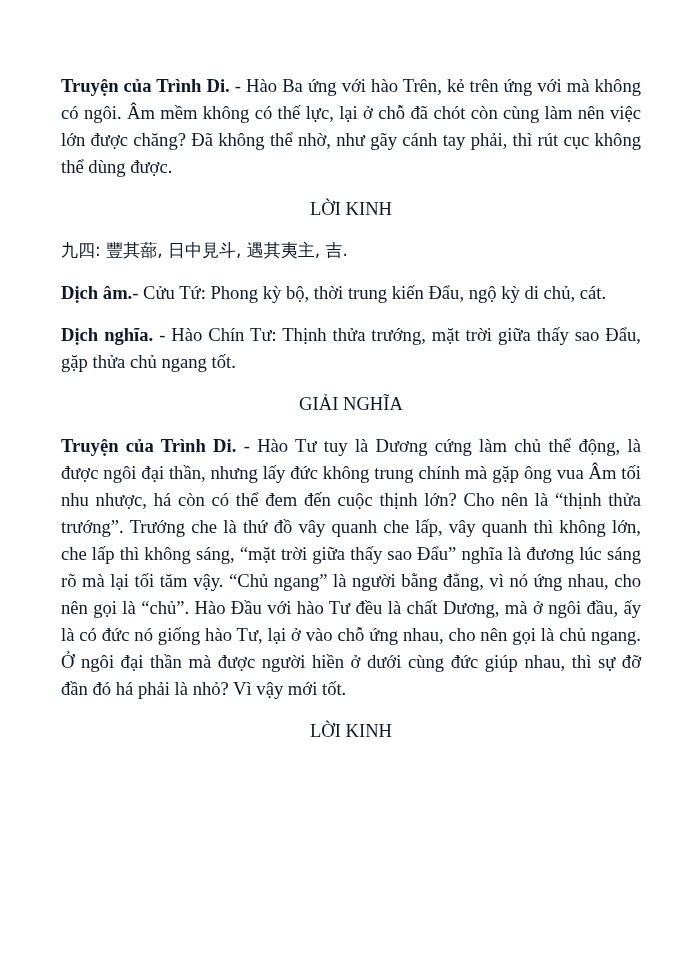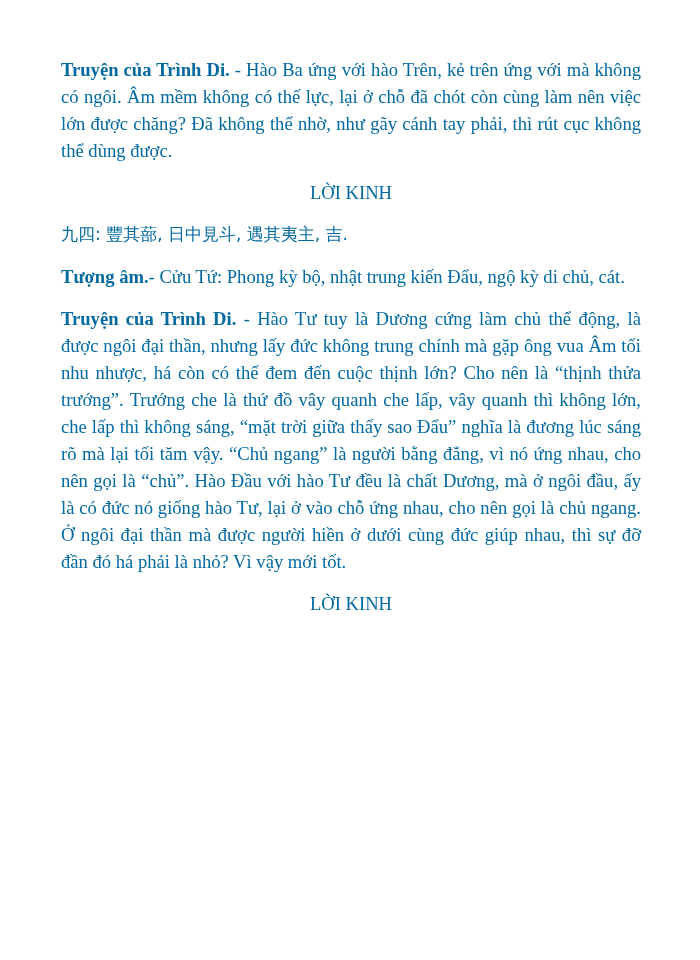--- a/index.html
+++ b/index.html
@@ -9,26 +9,26 @@
     }
     body {
       width: 700px;
       height: 960px;
       overflow: hidden;
       position: relative;
     }
     .page {
       position: absolute;
       left: 61px;
-      top: 56px;
+      top: 72px;
       width: 580px;
       font-family: "Liberation Serif", "DejaVu Serif", serif;
       font-size: 18.6px;
       line-height: 27px;
-      color: #0369a1;
+      color: #0f172a;
     }
     .para {
       margin: 0 0 15px 0;
       text-align: justify;
     }
     .heading {
       margin: 0 0 15px 0;
       text-align: center;
       letter-spacing: 0;
     }
@@ -49,24 +49,28 @@
 
   <p class="para">
     <span class="lead">Truyện của Trình Di.</span><span> - Hào Ba ứng với hào Trên, kẻ trên ứng với mà không có ngôi. Âm mềm không có thế lực, lại ở chỗ đã chót còn cùng làm nên việc lớn được chăng? Đã không thể nhờ, như gãy cánh tay phải, thì rút cục không thể dùng được.</span>
   </p>
 
   <p class="heading">LỜI KINH</p>
 
   <p class="hanzi">九四: 豐其蔀, 日中見斗, 遇其夷主, 吉.</p>
 
   <p class="para">
-    <span class="lead">Tượng âm.</span><span>- Cửu Tứ: Phong kỳ bộ, nhật trung kiến Đẩu, ngộ kỳ di chủ, cát.</span>
+    <span class="lead">Dịch âm.</span><span>- Cửu Tứ: Phong kỳ bộ, thời trung kiến Đẩu, ngộ kỳ di chủ, cát.</span>
   </p>
 
+  <p class="para">
+    <span class="lead">Dịch nghĩa.</span><span> - Hào Chín Tư: Thịnh thửa trướng, mặt trời giữa thấy sao Đẩu, gặp thửa chủ ngang tốt.</span>
+  </p>
 
+  <p class="heading">GIẢI NGHĨA</p>
 
   <p class="para">
     <span class="lead">Truyện của Trình Di.</span><span> - Hào Tư tuy là Dương cứng làm chủ thể động, là được ngôi đại thần, nhưng lấy đức không trung chính mà gặp ông vua Âm tối nhu nhược, há còn có thể đem đến cuộc thịnh lớn? Cho nên là “thịnh thửa trướng”. Trướng che là thứ đồ vây quanh che lấp, vây quanh thì không lớn, che lấp thì không sáng, “mặt trời giữa thấy sao Đẩu” nghĩa là đương lúc sáng rõ mà lại tối tăm vậy. “Chủ ngang” là người bằng đẳng, vì nó ứng nhau, cho nên gọi là “chủ”. Hào Đầu với hào Tư đều là chất Dương, mà ở ngôi đầu, ấy là có đức nó giống hào Tư, lại ở vào chỗ ứng nhau, cho nên gọi là chủ ngang. Ở ngôi đại thần mà được người hiền ở dưới cùng đức giúp nhau, thì sự đỡ đần đó há phải là nhỏ? Vì vậy mới tốt.</span>
   </p>
 
 
   <p class="heading">LỜI KINH</p>
 
 </div>
 

